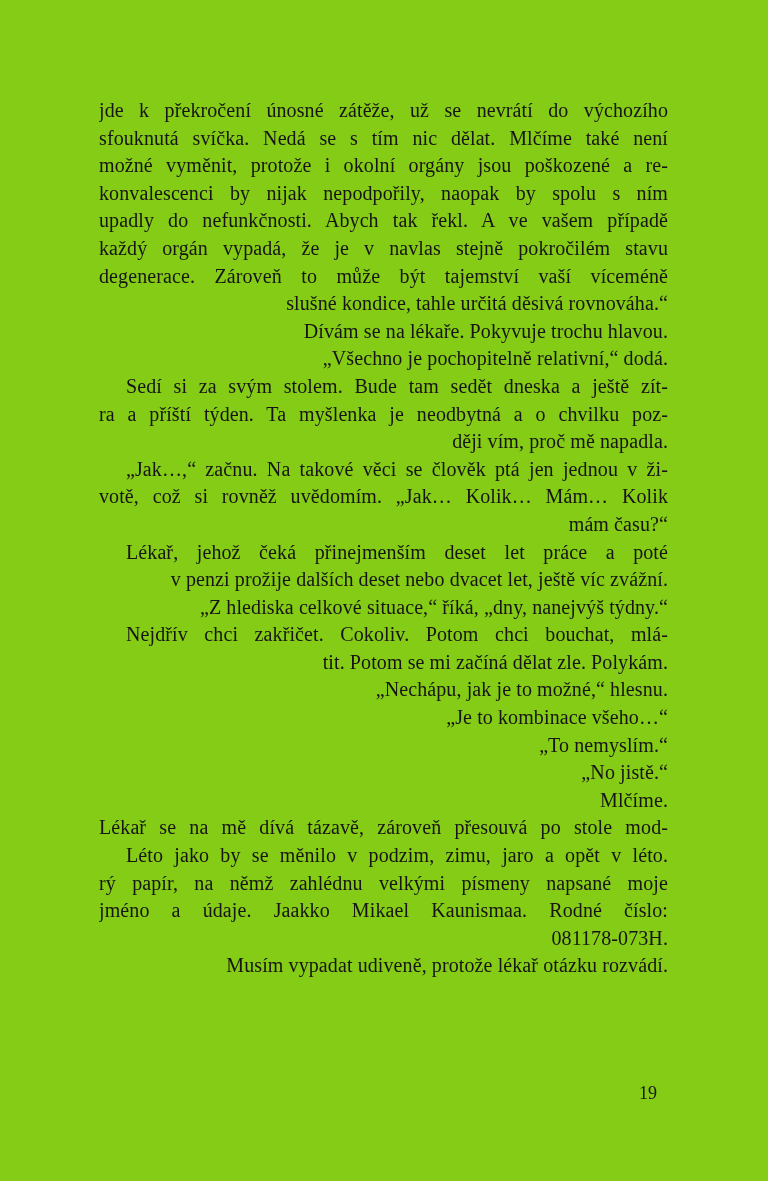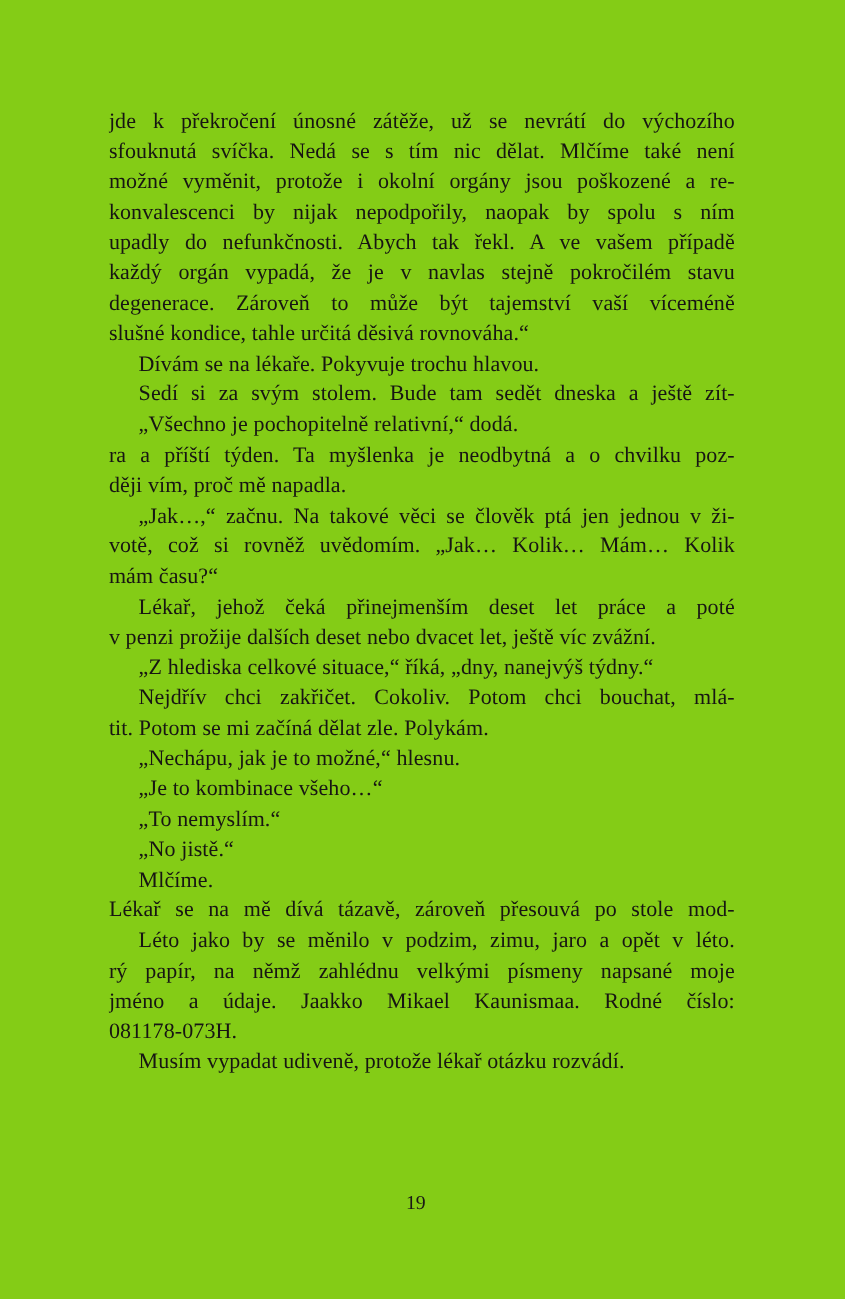--- a/index.html
+++ b/index.html
@@ -24,58 +24,58 @@
     position: absolute;
     left: 99px;
     top: 97px;
     width: 569px;
   }
   .line {
     font-size: 20px;
     line-height: 27.6px;
     height: 27.6px;
     overflow: hidden;
-    text-align: left;
+    text-align: right;
     letter-spacing: 0.1px;
     white-space: normal;
   }
   .line.just {
     text-align: justify;
     text-align-last: justify;
   }
   .line.indent {
     text-indent: 27px;
   }
   .page-number {
     position: absolute;
     top: 1081px;
     left: 99px;
     width: 558px;
-    text-align: center;
+    text-align: right;
     font-size: 18px;
     line-height: 24px;
     color: #1a1816;
   }
 </style>
 </head>
 <body>
 
 <div class="page">
   <div class="text-block" id="text-block">
       <div class="line just">jde k překročení únosné zátěže, už se nevrátí do výchozího</div>
       <div class="line just">sfouknutá svíčka. Nedá se s tím nic dělat. Mlčíme také není</div>
       <div class="line just">možné vyměnit, protože i okolní orgány jsou poškozené a re-</div>
       <div class="line just">konvalescenci by nijak nepodpořily, naopak by spolu s ním</div>
       <div class="line just">upadly do nefunkčnosti. Abych tak řekl. A ve vašem případě</div>
       <div class="line just">každý orgán vypadá, že je v navlas stejně pokročilém stavu</div>
       <div class="line just">degenerace. Zároveň to může být tajemství vaší víceméně</div>
       <div class="line">slušné kondice, tahle určitá děsivá rovnováha.“</div>
       <div class="line indent">Dívám se na lékaře. Pokyvuje trochu hlavou.</div>
+      <div class="line indent">„Všechno je pochopitelně relativní,“ dodá.</div>
       <div class="line indent just">Sedí si za svým stolem. Bude tam sedět dneska a ještě zít-</div>
-      <div class="line indent">„Všechno je pochopitelně relativní,“ dodá.</div>
       <div class="line just">ra a příští týden. Ta myšlenka je neodbytná a o chvilku poz-</div>
       <div class="line">ději vím, proč mě napadla.</div>
       <div class="line indent just">„Jak…,“ začnu. Na takové věci se člověk ptá jen jednou v ži-</div>
       <div class="line just">votě, což si rovněž uvědomím. „Jak… Kolik… Mám… Kolik</div>
       <div class="line">mám času?“</div>
       <div class="line indent just">Lékař, jehož čeká přinejmenším deset let práce a poté</div>
       <div class="line">v penzi prožije dalších deset nebo dvacet let, ještě víc zvážní.</div>
       <div class="line indent">„Z hlediska celkové situace,“ říká, „dny, nanejvýš týdny.“</div>
       <div class="line indent just">Nejdřív chci zakřičet. Cokoliv. Potom chci bouchat, mlá-</div>
       <div class="line">tit. Potom se mi začíná dělat zle. Polykám.</div>

